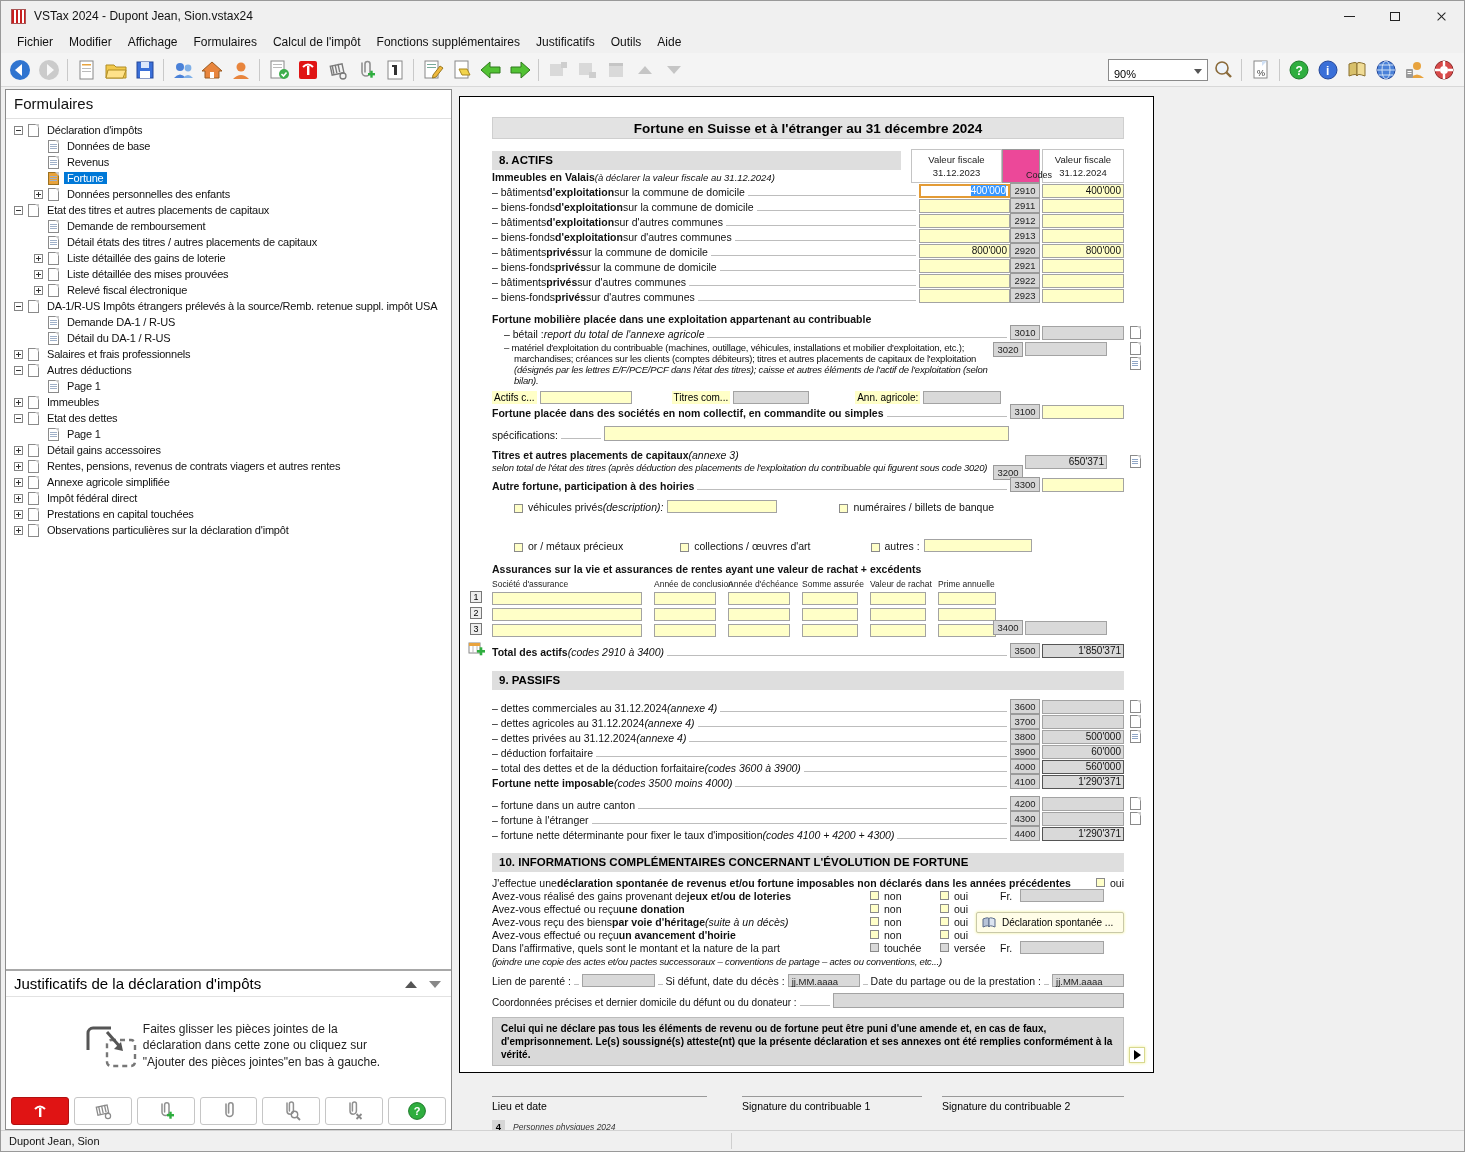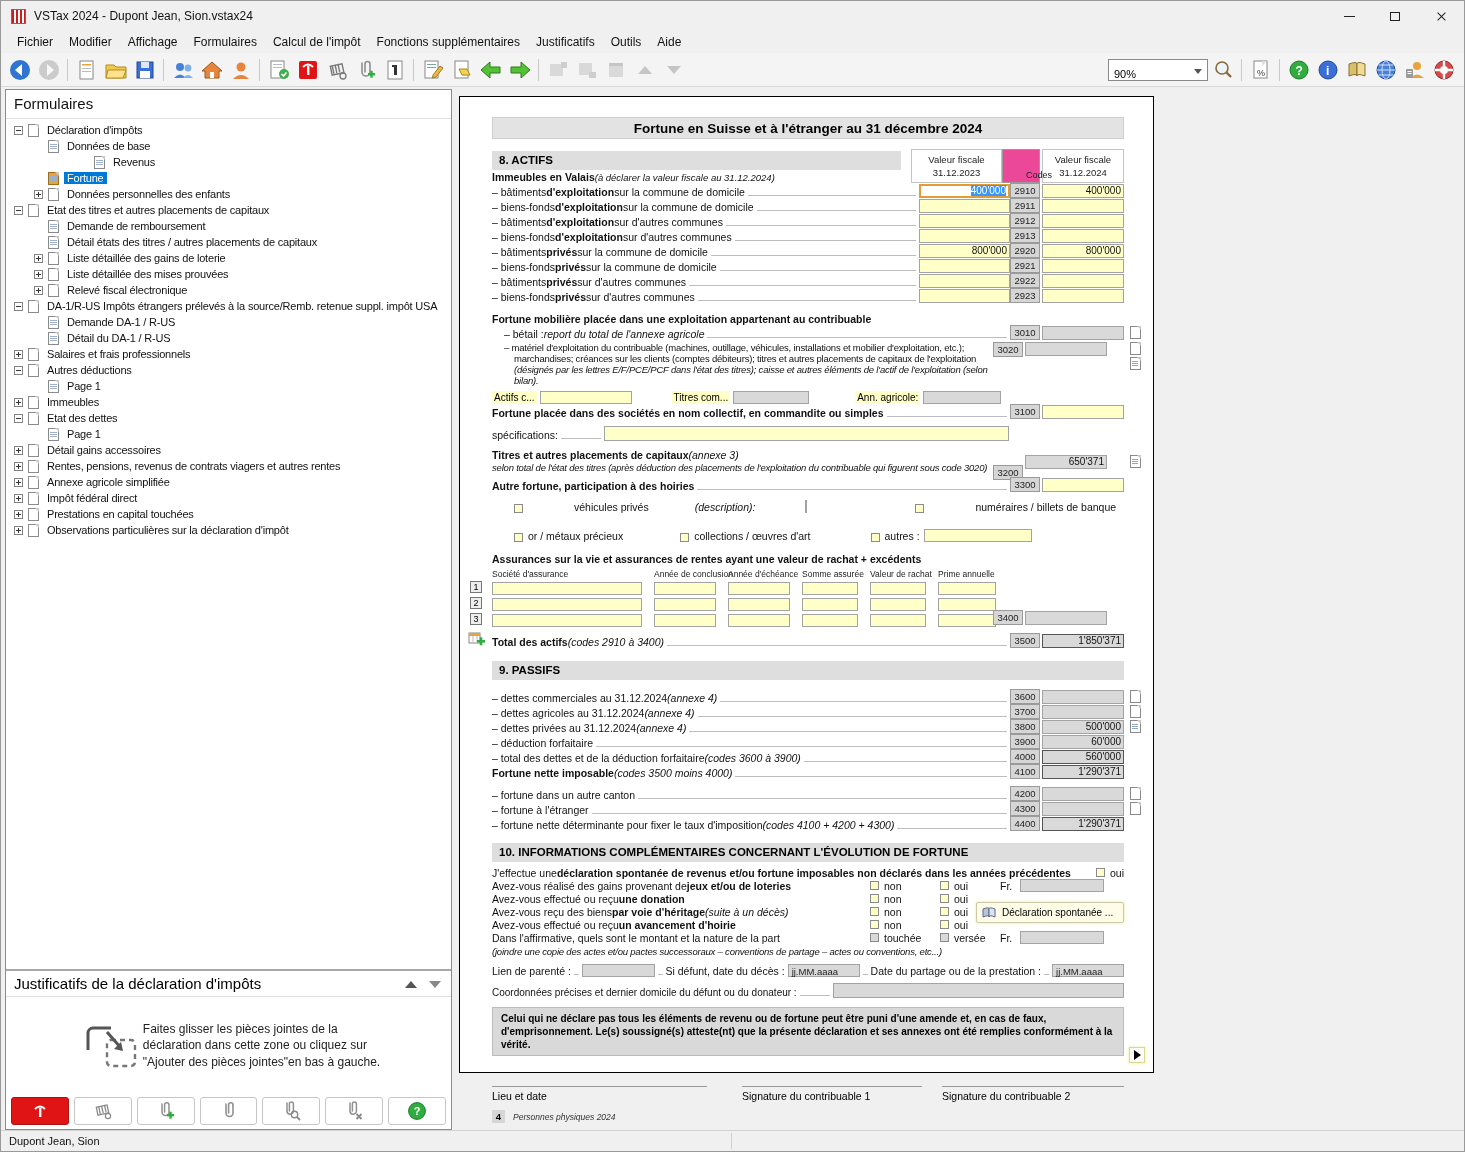--- a/index.html
+++ b/index.html
@@ -359,21 +359,21 @@
         <div class="trow" style="padding-left: 8px;">
           <span class="exp "></span>
           <span class="doc"></span>
           <span class="tlabel">Déclaration d'impôts</span>
         </div>
         <div class="trow" style="padding-left: 28px;">
           <span class="exp-sp"></span>
           <span class="doc sub"></span>
           <span class="tlabel">Données de base</span>
         </div>
-        <div class="trow" style="padding-left: 35px; margin-left: 39px;">
+        <div class="trow" style="padding-left: 28px;">
           <span class="exp-sp"></span>
           <span class="doc sub"></span>
           <span class="tlabel">Revenus</span>
         </div>
         <div class="trow" style="padding-left: 28px;">
           <span class="exp-sp"></span>
           <span class="doc sub orange"></span>
           <span class="tlabel sel">Fortune</span>
         </div>
         <div class="trow" style="padding-left: 28px;">
@@ -714,30 +714,30 @@
         <span class="code" style="position:absolute; right:101px; top:16px;">3200</span>
         <span class="fld fg" style="position:absolute; right:17px; top:6px;">650'371</span>
         <span class="annex lines" style="bottom:auto; top:6px;"></span>
       </div>
       <div class="r" style="margin-top:4px;">
         <span class="lbl b">Autre fortune, participation à des hoiries</span>
         <span class="lead"></span>
         <span class="code">3300</span>
         <span class="fld fy"></span>
       </div>
-      <div class="r" style="margin-top:6px; padding-left:22px;gap:46px;">
+      <div class="r" style="margin-top:6px; padding-left:22px;">
         <span class="cb"></span>
         <span class="lbl">véhicules privés</span>
         <span class="lbl i"> (description):</span>
         <span class="inp fy" style="width:110px; margin-left:4px;"></span>
         <span class="cb" style="margin-left:62px;"></span>
         <span class="lbl">numéraires / billets de banque</span>
         <span style="flex:1"></span>
       </div>
-      <div class="r" style="margin-top:14px; padding-left:22px;text-align:center;">
+      <div class="r" style="margin-top:24px; padding-left:22px;text-align:center;">
         <span class="cb"></span>
         <span class="lbl">or / métaux précieux</span>
         <span class="cb" style="margin-left:57px;"></span>
         <span class="lbl">collections / œuvres d'art</span>
         <span class="cb" style="margin-left:60px;"></span>
         <span class="lbl">autres :</span>
         <span class="inp fy" style="width:108px; margin-left:4px;"></span>
         <span style="flex:1"></span>
       </div>
 

